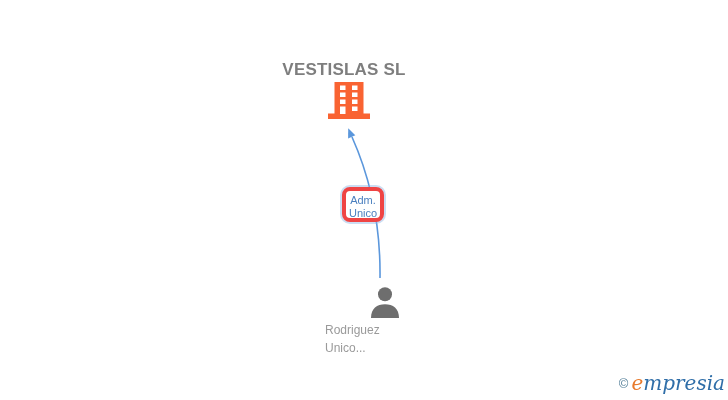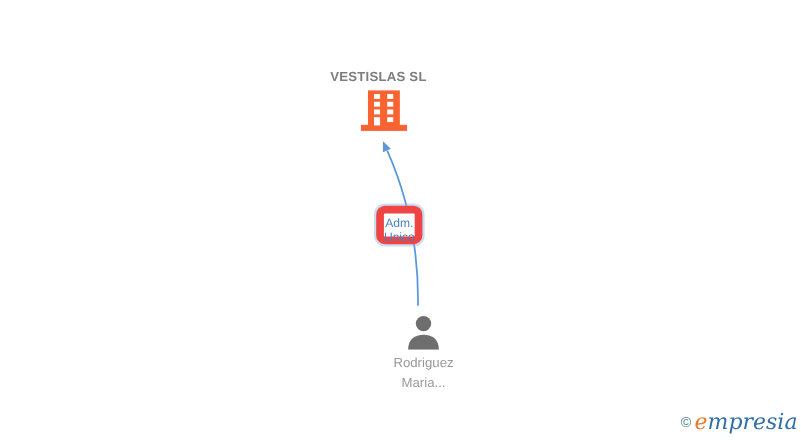--- a/index.html
+++ b/index.html
@@ -13,39 +13,39 @@
   .canvas { position: absolute; inset: 0; }
 
   
   .edge-layer { position: absolute; left: 0; top: 0; z-index: 1; }
   .edge-line { stroke: #5B97DC; stroke-width: 1.6; fill: none; }
   .arrowhead { fill: #5B97DC; }
 
   
   .company-node { position: absolute; left: 244px; top: 63px; width: 200px; text-align: center; z-index: 2; }
   .company-title {
-    font-size: 12px; font-weight: bold; color: #7E7E7E;
+    font-size: 17px; font-weight: bold; color: #7E7E7E;
     line-height: 14px; letter-spacing: 0.2px;
   }
   .building-svg { display: block; margin: 5px 0 0 84px; }
 
   
   .edge-label {
     position: absolute; left: 342px; top: 187px;
     width: 42px; height: 35px; box-sizing: border-box;
     background: #ffffff;
-    border: 7px solid #ef4444; border-radius: 8px;
+    border: 4px solid #ef4444; border-radius: 8px;
     box-shadow: 0 0 0 2px rgba(140,180,226,0.45);
     z-index: 3;
     text-align: center; padding-top: 3px;
   }
   .edge-label div { font-size: 11px; line-height: 13px; color: #4A7FBF; }
 
   
-  .person-node { position: absolute; left: 325px; top: 287px; width: 120px; text-align: center; z-index: 2; }
+  .person-node { position: absolute; left: 325px; top: 287px; width: 120px; z-index: 2; }
   .person-svg { display: block; margin: 0 auto; }
   .person-name { margin-top: 4px; }
   .person-name div { font-size: 12px; line-height: 17.5px; color: #9A9A9A; }
 
   
   .watermark { position: absolute; right: 3px; bottom: 5px; z-index: 4; white-space: nowrap; }
   .watermark .copy { font-size: 13px; color: #4F7C96; vertical-align: 2px; margin-right: 3px; }
   .watermark .brand { font-family: "DejaVu Serif", serif; font-style: italic; font-size: 20px; }
   .watermark .brand-e { color: #E87A2C; }
   .watermark .brand-rest { color: #2F6EA8; }
@@ -81,21 +81,21 @@
     <div>Unico</div>
   </div>
 
   <div class="person-node">
     <svg class="person-svg" width="30" height="31" viewBox="0 0 30 31">
       <circle cx="15" cy="7.2" r="7" fill="#6E6E6E"></circle>
       <path d="M 1 31 C 1 21.5 7 17.3 15 17.3 C 23 17.3 29 21.5 29 31 Z" fill="#6E6E6E"></path>
     </svg>
     <div class="person-name">
       <div>Rodriguez</div>
-      <div>Maria...</div>
+      <div>Unico...</div>
     </div>
   </div>
 
   <div class="watermark">
     <span class="copy">©</span><span class="brand"><span class="brand-e">e</span><span class="brand-rest">mpresia</span></span>
   </div>
 
 </div>
 
 </body></html>

